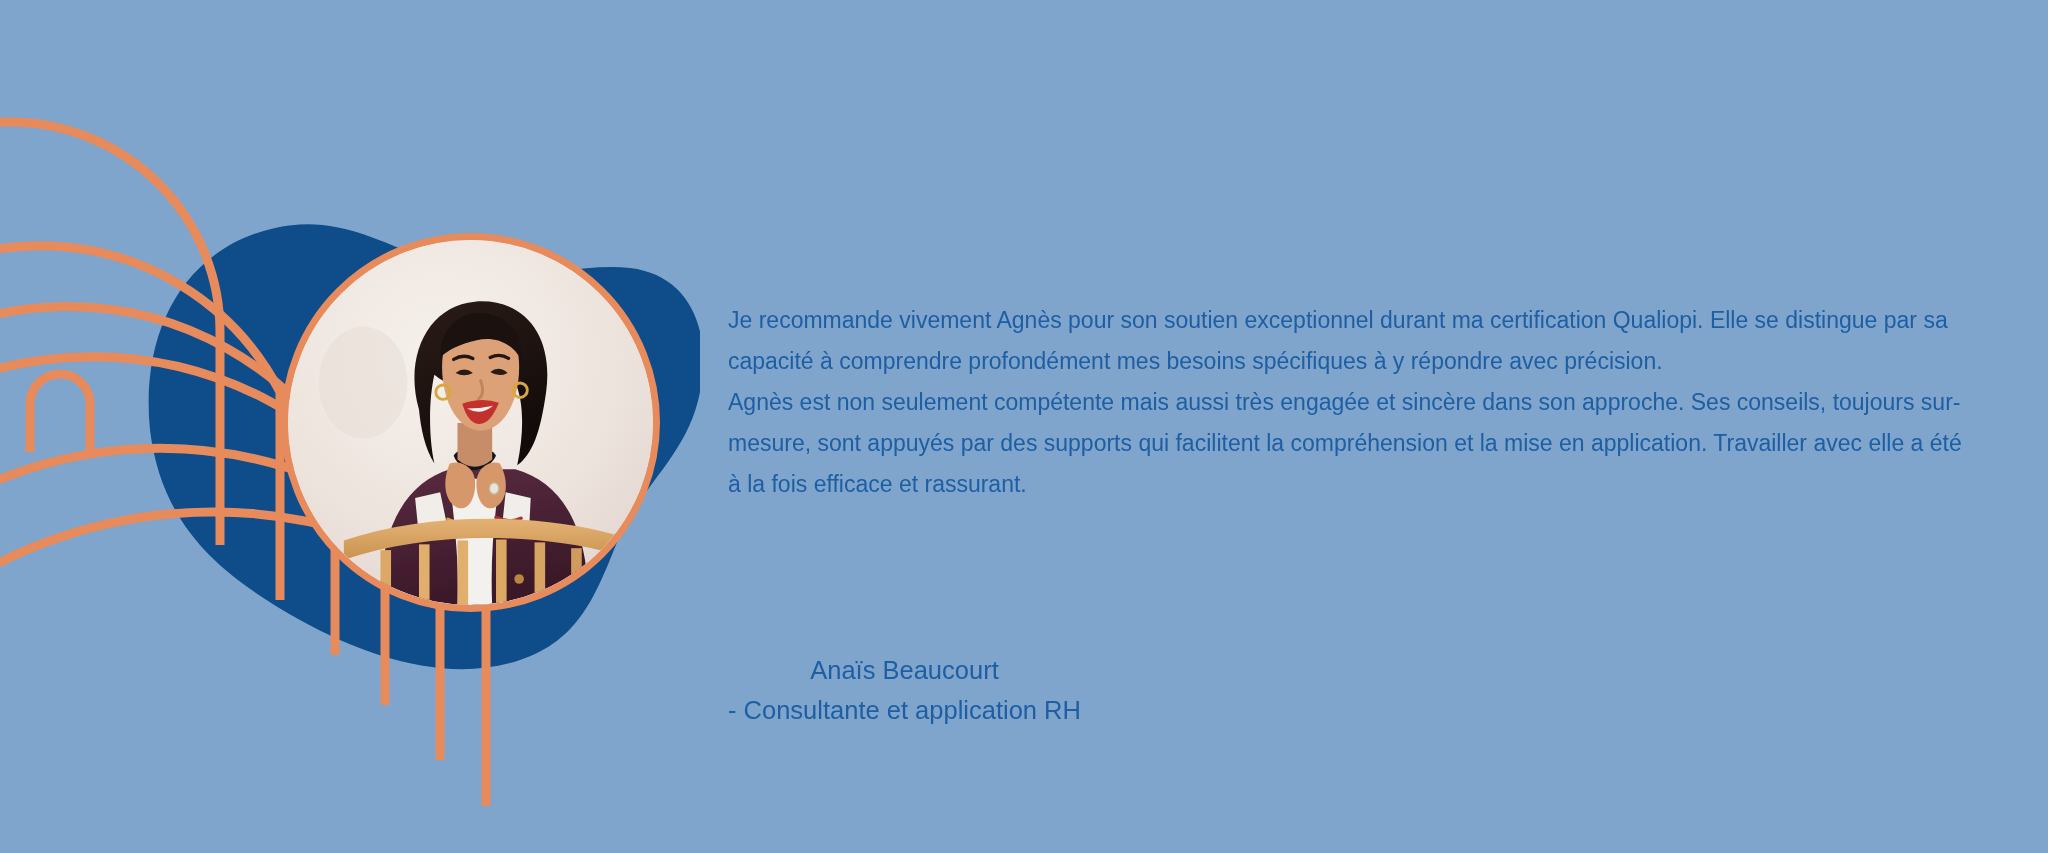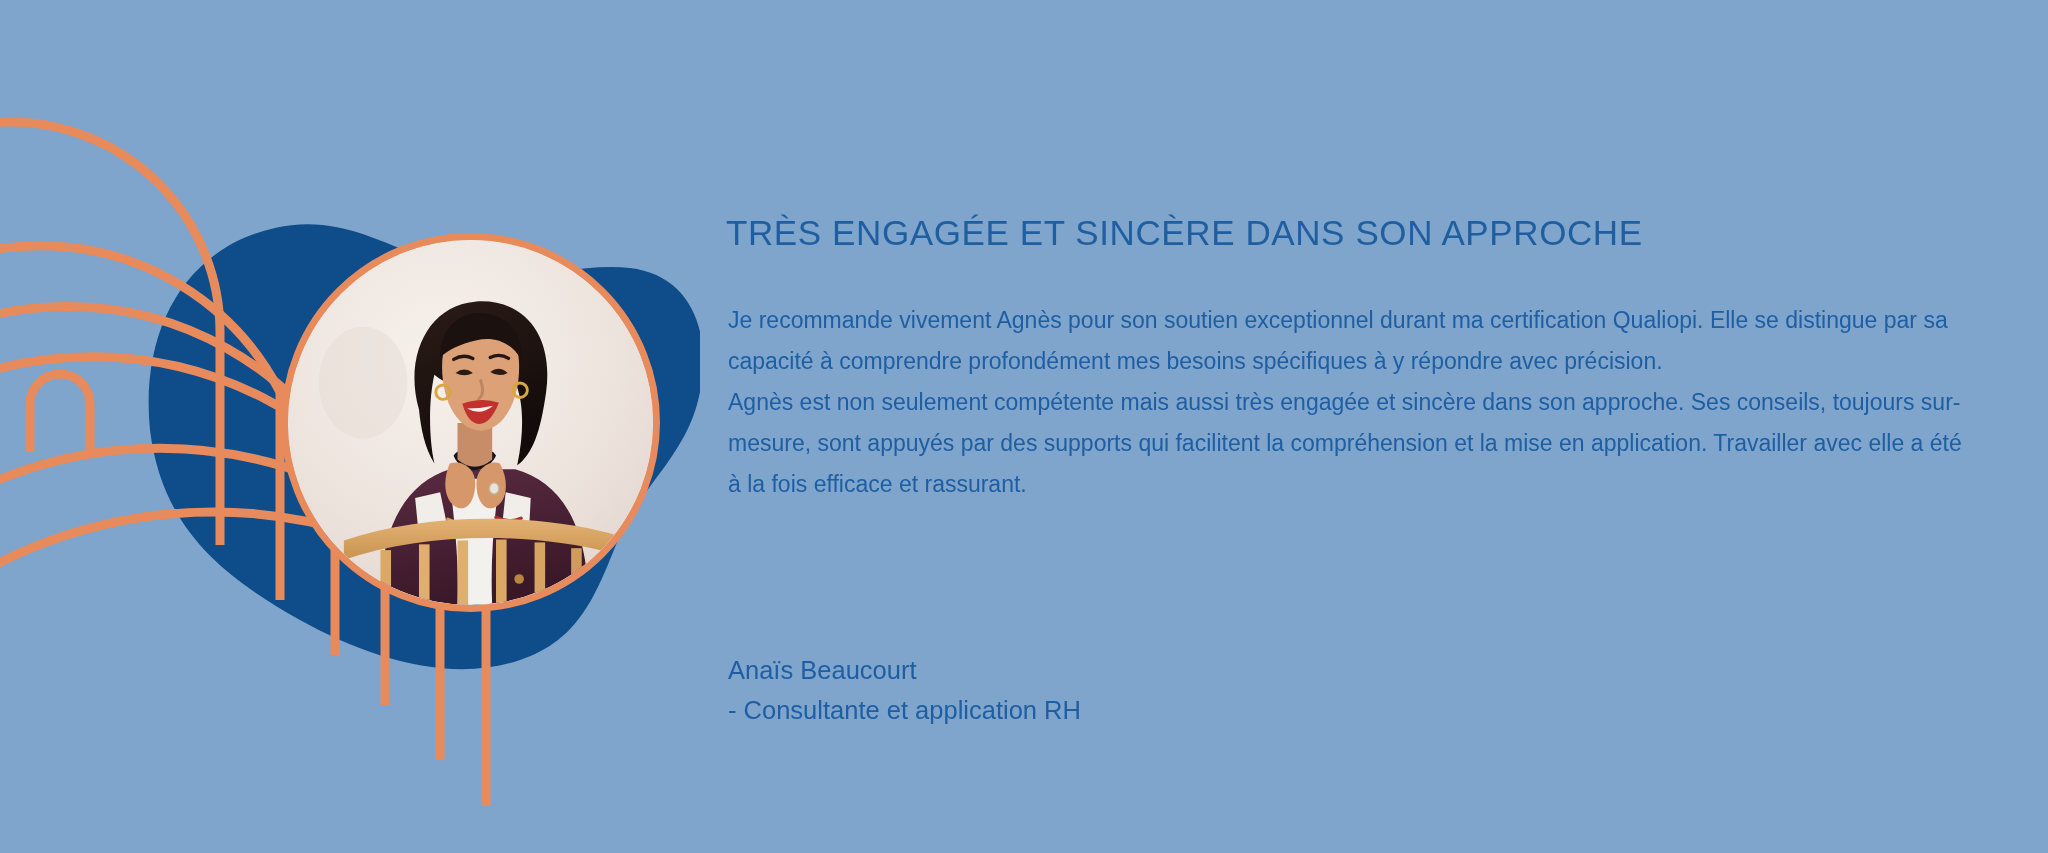--- a/index.html
+++ b/index.html
@@ -103,20 +103,21 @@
     top: 650px;
     left: 2px;
     color: #1E5EA3;
     font-size: 25.5px;
     line-height: 40px;
     font-weight: 400;
   }
   #testimonial-signature .sig-line {
     margin: 0;
     white-space: nowrap;
+    text-align: center;
   }
 </style>
 </head>
 <body>
 
 <div id="testimonial-banner">
 
   <div id="decor-graphic">
     <svg viewBox="0 0 700 853" xmlns="http://www.w3.org/2000/svg" aria-hidden="true">
       <defs>
@@ -247,21 +248,20 @@
           <rect x="256" y="314" width="11" height="68" fill="#D8A461"></rect>
           <rect x="294" y="320" width="11" height="62" fill="#D09C5B"></rect>
           <circle cx="240" cy="352" r="5" fill="#B9863F"></circle>
         </g>
       </g>
     </svg>
   </div>
 
   <div id="testimonial-content">
 
-    <h1 id="testimonial-heading">TRÈS ENGAGÉE ET SINCÈRE DANS SON APPROCHE</h1>
 
     <div id="testimonial-body">
       <p class="para">Je recommande vivement Agnès pour son soutien exceptionnel durant ma certification Qualiopi. Elle se distingue par sa capacité à comprendre profondément mes besoins spécifiques à y répondre avec précision.</p>
       <p class="para">Agnès est non seulement compétente mais aussi très engagée et sincère dans son approche. Ses conseils, toujours sur-mesure, sont appuyés par des supports qui facilitent la compréhension et la mise en application. Travailler avec elle a été à la fois efficace et rassurant.</p>
     </div>
 
     <div id="testimonial-signature">
       <p class="sig-line">Anaïs Beaucourt</p>
       <p class="sig-line">- Consultante et application RH</p>
     </div>

